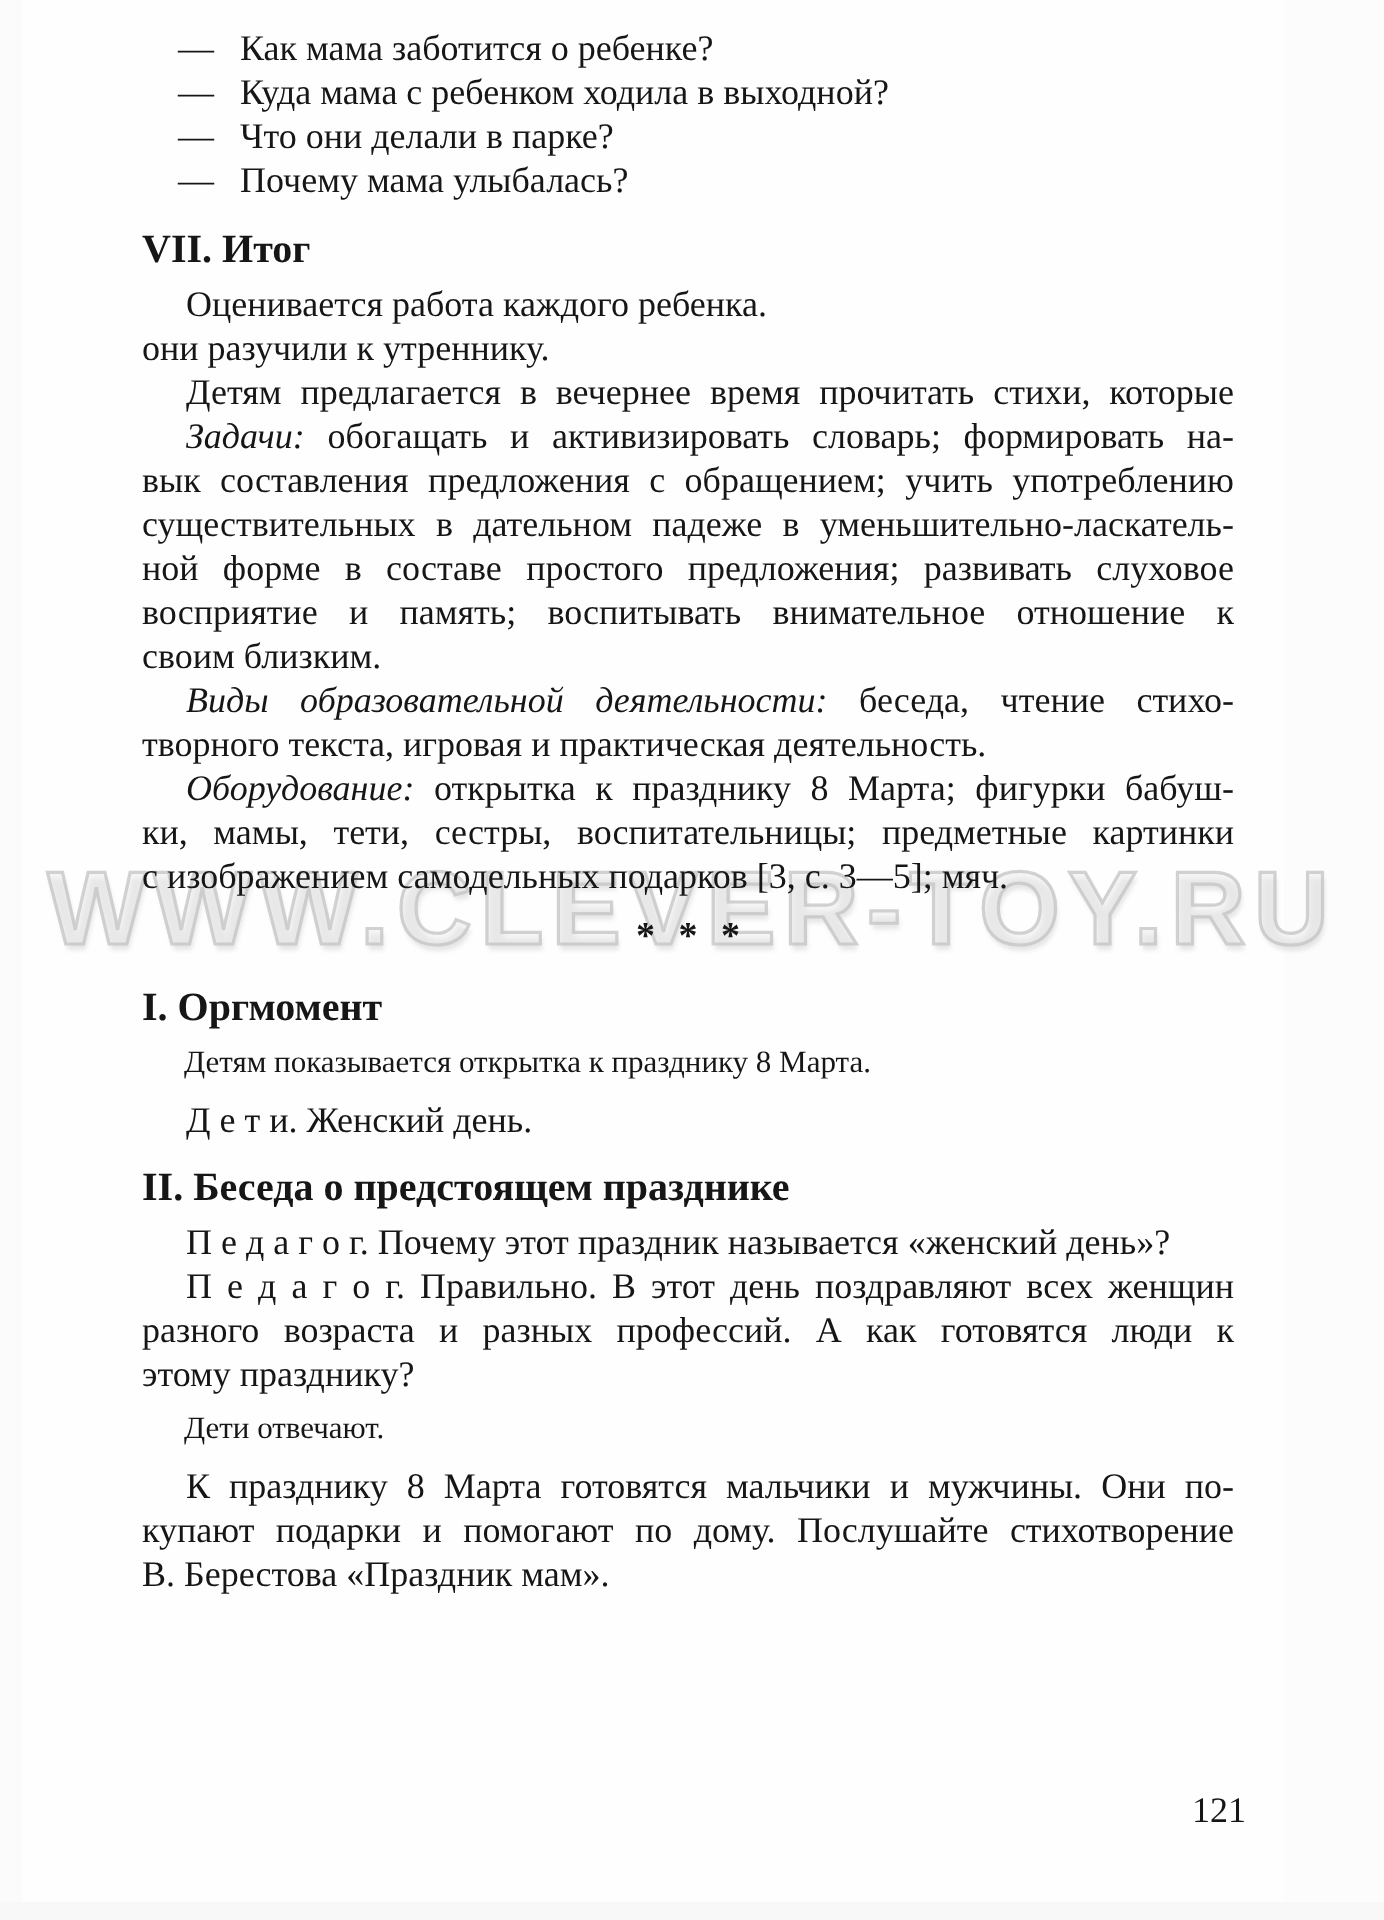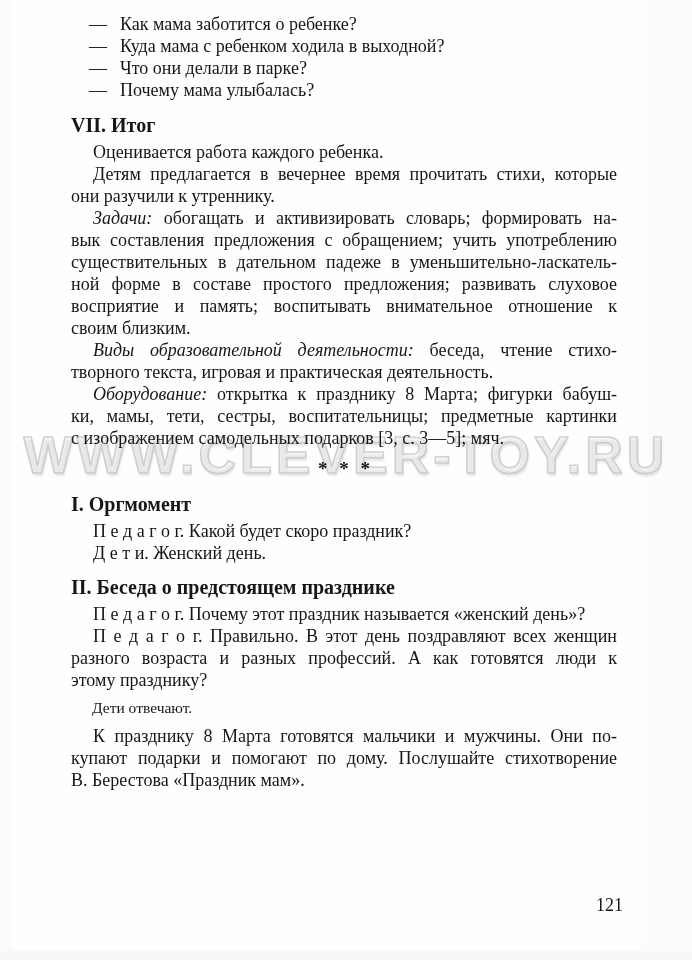--- a/index.html
+++ b/index.html
@@ -67,45 +67,43 @@
         <div class="list-item"><span class="dash">—</span><span>Как мама заботится о ребенке?</span></div>
         <div class="list-item"><span class="dash">—</span><span>Куда мама с ребенком ходила в выходной?</span></div>
         <div class="list-item"><span class="dash">—</span><span>Что они делали в парке?</span></div>
         <div class="list-item"><span class="dash">—</span><span>Почему мама улыбалась?</span></div>
       </div>
       <div class="heading">VII. Итог</div>
       <div class="para">
         <div class="line indent">Оценивается работа каждого ребенка.</div>
       </div>
       <div class="para">
+        <div class="line">они разучили к утреннику.</div>
         <div class="line justify indent">Детям предлагается в вечернее время прочитать стихи, которые</div>
-        <div class="line">они разучили к утреннику.</div>
       </div>
       <div class="para">
         <div class="line justify indent"><span class="lead">Задачи:</span><span> обогащать и активизировать словарь; формировать на-</span></div>
         <div class="line justify">вык составления предложения с обращением; учить употреблению</div>
         <div class="line justify">существительных в дательном падеже в уменьшительно-ласкатель-</div>
         <div class="line justify">ной форме в составе простого предложения; развивать слуховое</div>
         <div class="line justify">восприятие и память; воспитывать внимательное отношение к</div>
         <div class="line">своим близким.</div>
       </div>
       <div class="para">
         <div class="line justify indent"><span class="lead">Виды образовательной деятельности:</span><span> беседа, чтение стихо-</span></div>
         <div class="line">творного текста, игровая и практическая деятельность.</div>
       </div>
       <div class="para">
         <div class="line justify indent"><span class="lead">Оборудование:</span><span> открытка к празднику 8 Марта; фигурки бабуш-</span></div>
         <div class="line justify">ки, мамы, тети, сестры, воспитательницы; предметные картинки</div>
         <div class="line">с изображением самодельных подарков [3, с. 3—5]; мяч.</div>
       </div>
       <div class="stars">* * *</div>
       <div class="heading">I. Оргмомент</div>
-      <div class="para">
-        <div class="line indent">П е д а г о г. Какой будет скоро праздник?</div>
-      </div>
+      <div class="stage">Детям показывается открытка к празднику 8 Марта.</div>
       <div class="para">
         <div class="line indent">Д е т и. Женский день.</div>
       </div>
       <div class="heading heading2">II. Беседа о предстоящем празднике</div>
       <div class="para">
         <div class="line indent">П е д а г о г. Почему этот праздник называется «женский день»?</div>
       </div>
       <div class="para">
         <div class="line justify indent">П е д а г о г. Правильно. В этот день поздравляют всех женщин</div>
         <div class="line justify">разного возраста и разных профессий. А как готовятся люди к</div>

